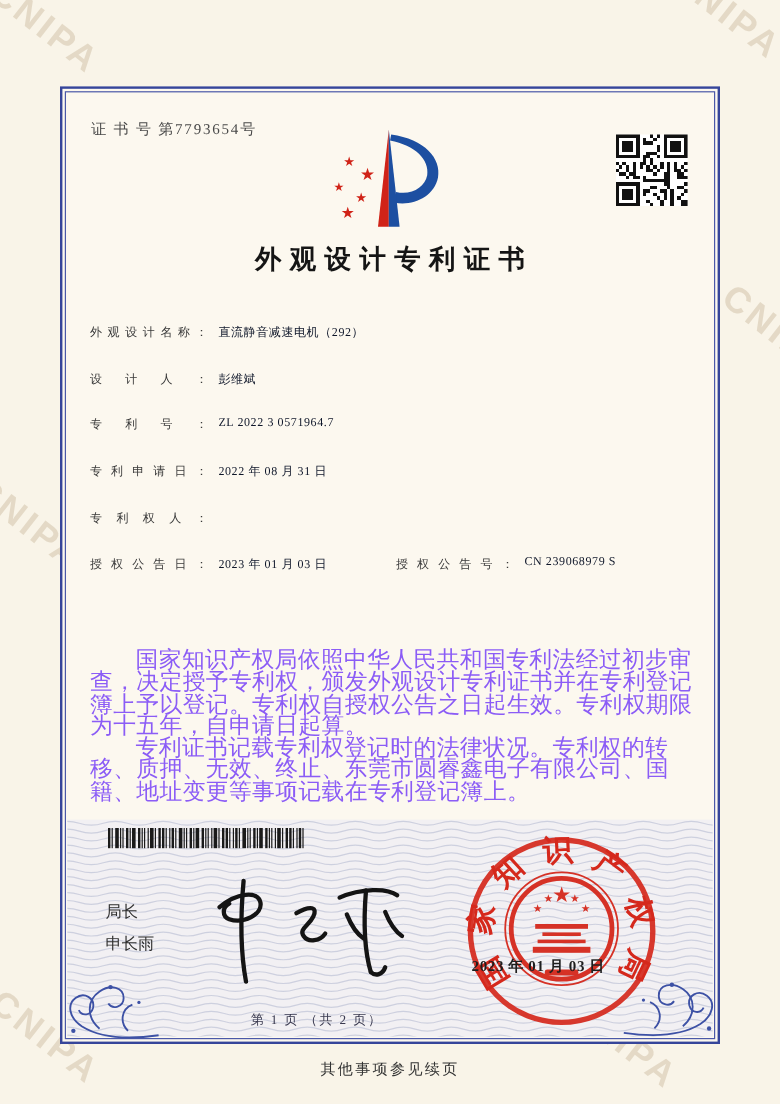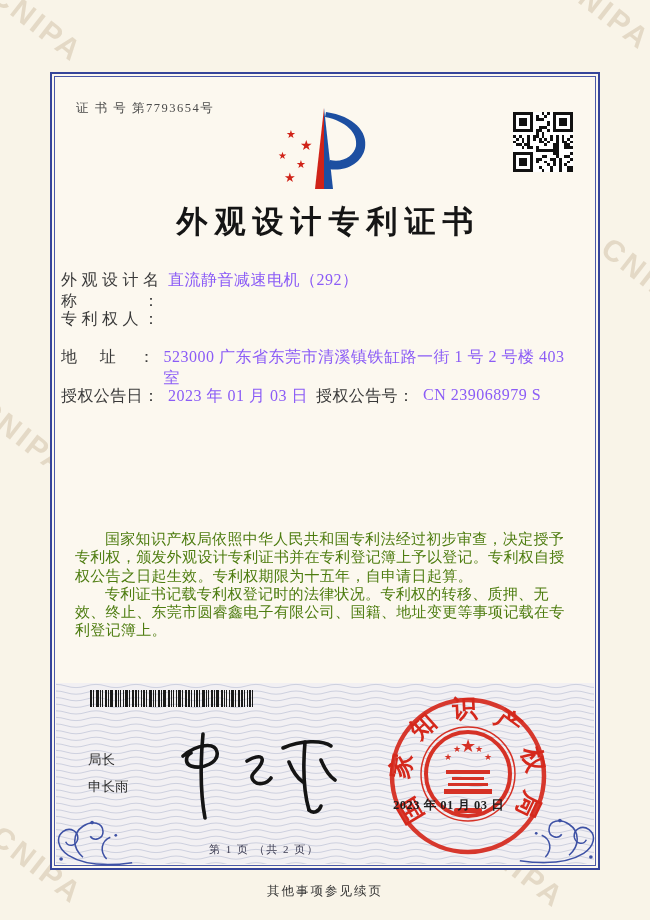--- a/index.html
+++ b/index.html
@@ -21,30 +21,30 @@
           background:#f2f0f3; overflow:hidden; }
   .band svg path { fill:none; stroke:#c7cada; stroke-width:1; opacity:.85; }
 
   .certno { position:absolute; left:76px; top:100px; font-size:12.5px; letter-spacing:1.5px; color:#4a4a4a; }
 
   .logo { position:absolute; left:272px; top:106px; }
 
   .qr { position:absolute; left:513px; top:112px; width:60px; height:60px; }
 
   .title { position:absolute; left:0; top:201px; width:650px; text-align:center;
-           font-size:31px; font-weight:bold; letter-spacing:7px; text-indent:7px; color:#151515; }
-
-  .fields { position:absolute; left:61px; top:270px; width:505px; font-size:16px; color:#333; }
+           font-size:22px; font-weight:bold; letter-spacing:7px; text-indent:7px; color:#151515; }
+
+  .fields { position:absolute; left:75px; top:270px; width:505px; font-size:10px; color:#333; }
   .frow { height:38.7px; display:flex; align-items:flex-start; position:relative; }
   .flabel { display:inline-block; width:98px; text-align:justify; text-align-last:justify; color:#3a3a3a; }
-  .fvalue { margin-left:9px; color:#8b5cf6; letter-spacing:0.5px; }
+  .fvalue { margin-left:9px; color:#0f172a; letter-spacing:0.5px; }
   .fgroup2 { position:absolute; left:255px; top:0; display:flex; }
 
-  .paras { position:absolute; left:75px; top:530px; width:502px; font-size:15px;
-           line-height:18.3px; color:#4d7c0f; }
+  .paras { position:absolute; left:75px; top:542px; width:502px; font-size:19px;
+           line-height:18.3px; color:#8b5cf6; }
   .paras p { text-indent:2em; letter-spacing:0.3px; }
 
   .barcode { position:absolute; left:90px; top:690px; }
 
   .signer { position:absolute; left:88px; top:746px; font-size:13.5px; color:#2e2e2e; line-height:27px; }
   .signature { position:absolute; left:163px; top:726px; }
   .signature path { fill:none; stroke:#141414; stroke-width:3.6; stroke-linecap:round; stroke-linejoin:round; }
 
   .seal { position:absolute; left:378px; top:686px; }
   .seal-date { position:absolute; left:393px; top:797px; width:145px; font-size:12.5px;
@@ -261,25 +261,33 @@
     </svg>
 
   <div class="title">外观设计专利证书</div>
 
   <div class="fields">
     <div class="frow">
       <span class="flabel">外观设计名称：</span>
       <span class="fvalue">直流静音减速电机（292）</span>
     </div>
     <div class="frow">
+      <span class="flabel">设计人：</span>
+      <span class="fvalue">彭维斌</span>
+    </div>
+    <div class="frow">
+      <span class="flabel">专利号：</span>
+      <span class="fvalue">ZL 2022 3 0571964.7</span>
+    </div>
+    <div class="frow">
+      <span class="flabel">专利申请日：</span>
+      <span class="fvalue">2022 年 08 月 31 日</span>
+    </div>
+    <div class="frow">
       <span class="flabel">专利权人：</span>
-    </div>
-    <div class="frow">
-      <span class="flabel">地址：</span>
-      <span class="fvalue">523000 广东省东莞市清溪镇铁缸路一街 1 号 2 号楼 403 室</span>
     </div>
     <div class="frow">
       <span class="flabel">授权公告日：</span>
       <span class="fvalue">2023 年 01 月 03 日</span>
       <span class="fgroup2">
         <span class="flabel">授权公告号：</span>
         <span class="fvalue">CN 239068979 S</span>
       </span>
     </div>
   </div>

